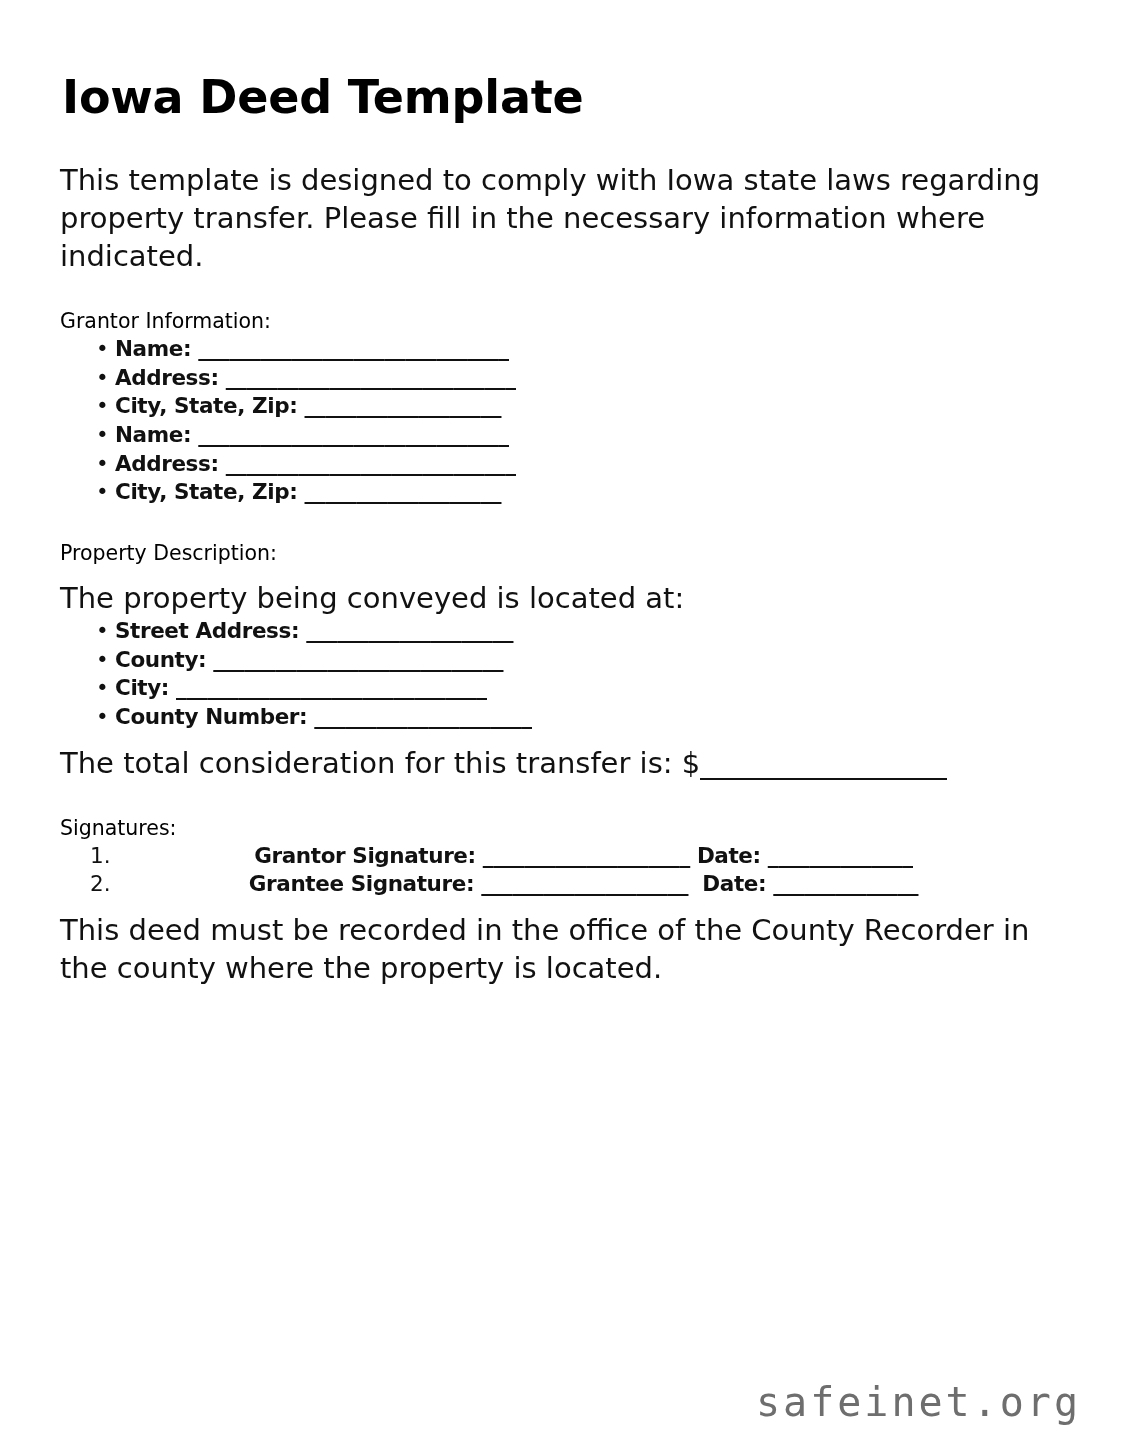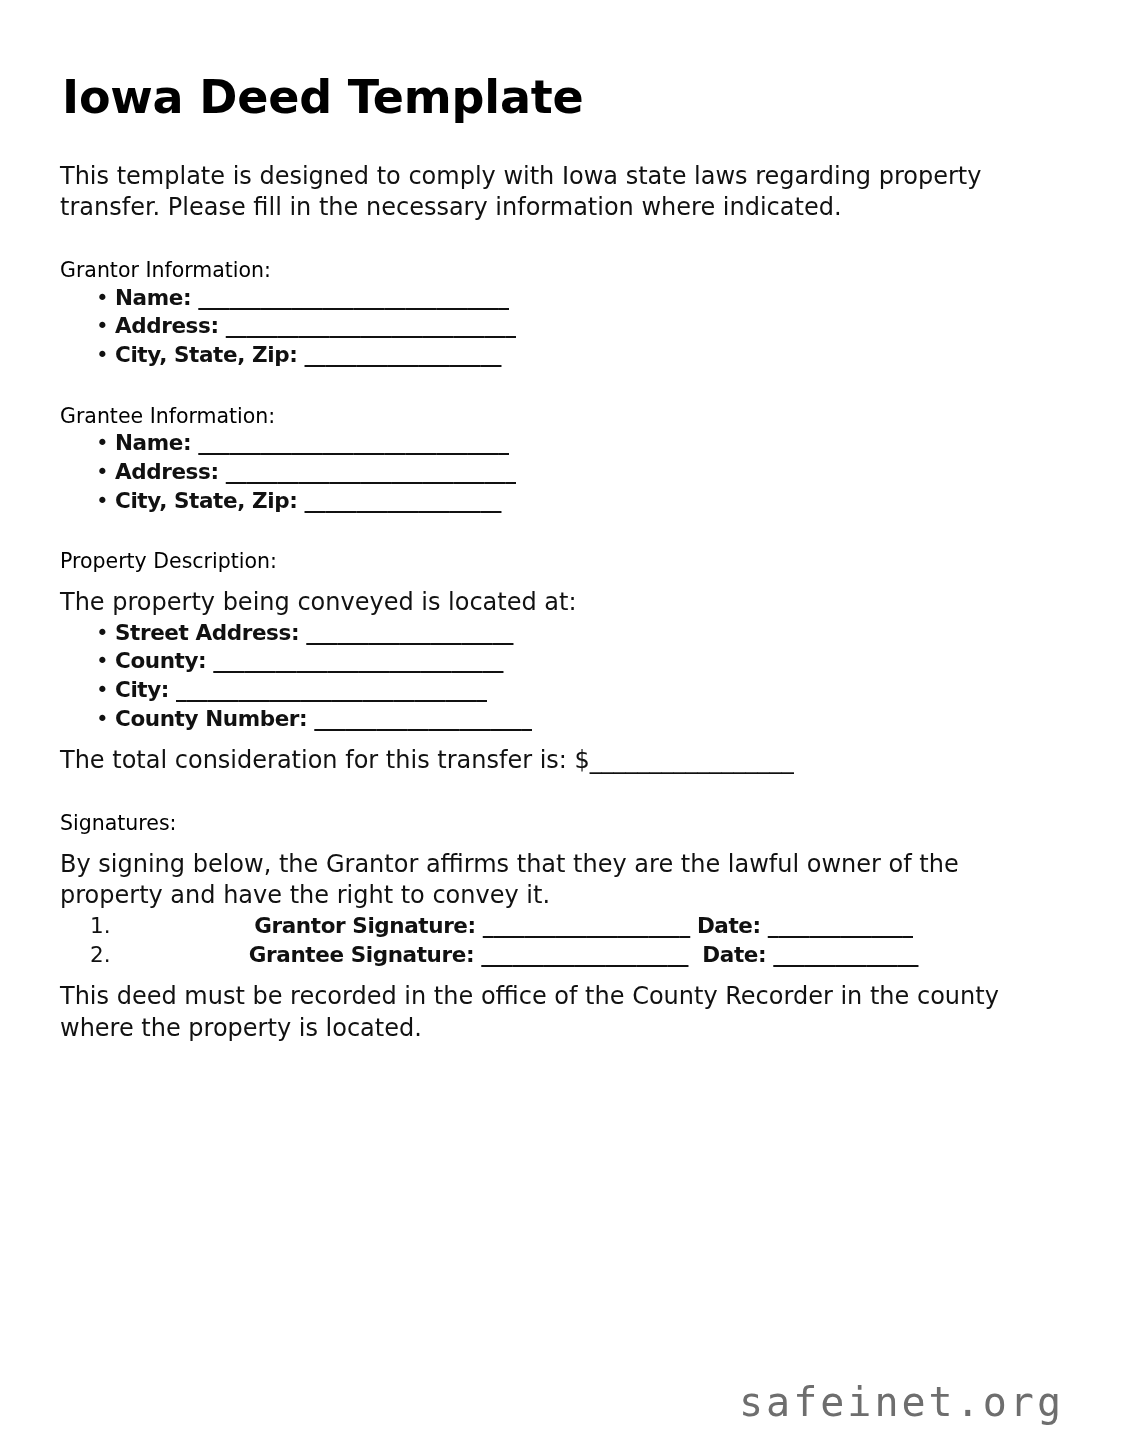--- a/index.html
+++ b/index.html
@@ -21,21 +21,21 @@
   }
   .doc-title {
     font-size: 46px;
     font-weight: bold;
     line-height: 1.12;
     letter-spacing: -0.2px;
     margin: 0 0 0 2px;
     padding-top: 10px;
   }
   .para {
-    font-size: 24px;
+    font-size: 29px;
     line-height: 1.32;
     margin: 0;
     padding: 0;
     color: #111111;
     max-width: 990px;
   }
   .intro {
     margin-top: 37px;
   }
   .section-heading {
@@ -94,21 +94,21 @@
     top: 0;
     font-size: 21.5px;
     line-height: 1.335;
   }
   .blank {
     letter-spacing: -0.4px;
     font-weight: bold;
   }
   .watermark {
     position: absolute;
-    right: 36px;
+    right: 19px;
     bottom: 30px;
     font-family: "DejaVu Sans Mono", "Liberation Mono", monospace;
     font-size: 40px;
     letter-spacing: 3px;
     color: #6e6e6e;
     white-space: pre;
     user-select: none;
   }
 </style>
 </head>
@@ -121,21 +121,20 @@
   <p class="para intro">This template is designed to comply with Iowa state laws regarding property transfer. Please fill in the necessary information where indicated.</p>
 
   <h2 class="section-heading gap-before-heading">Grantor Information:</h2>
 
   <ul class="blank-list gap-before-list">
     <li><span class="blank">Name: ______________________________</span></li>
     <li><span class="blank">Address: ____________________________</span></li>
     <li><span class="blank">City, State, Zip: ___________________</span></li>
   </ul>
 
-  <h2 class="section-heading gap-before-heading">Grantee Information:</h2>
 
   <ul class="blank-list gap-before-list">
     <li><span class="blank">Name: ______________________________</span></li>
     <li><span class="blank">Address: ____________________________</span></li>
     <li><span class="blank">City, State, Zip: ___________________</span></li>
   </ul>
 
   <h2 class="section-heading gap-before-heading">Property Description:</h2>
 
   <p class="para gap-before-para">The property being conveyed is located at:</p>
@@ -145,21 +144,20 @@
     <li><span class="blank">County: ____________________________</span></li>
     <li><span class="blank">City: ______________________________</span></li>
     <li><span class="blank">County Number: _____________________</span></li>
   </ul>
 
 
   <p class="para gap-before-para">The total consideration for this transfer is: $_________________</p>
 
   <h2 class="section-heading gap-before-heading">Signatures:</h2>
 
-  <p class="para gap-before-para">By signing below, the Grantor affirms that they are the lawful owner of the property and have the right to convey it.</p>
 
   <ol class="sig-list gap-before-list">
     <li><span class="blank">Grantor Signature: ____________________ Date: ______________</span></li>
     <li><span class="blank">Grantee Signature: ____________________  Date: ______________</span></li>
   </ol>
 
   <p class="para gap-before-para">This deed must be recorded in the office of the County Recorder in the county where the property is located.</p>
 
   <div class="watermark">safeinet.org</div>
 

